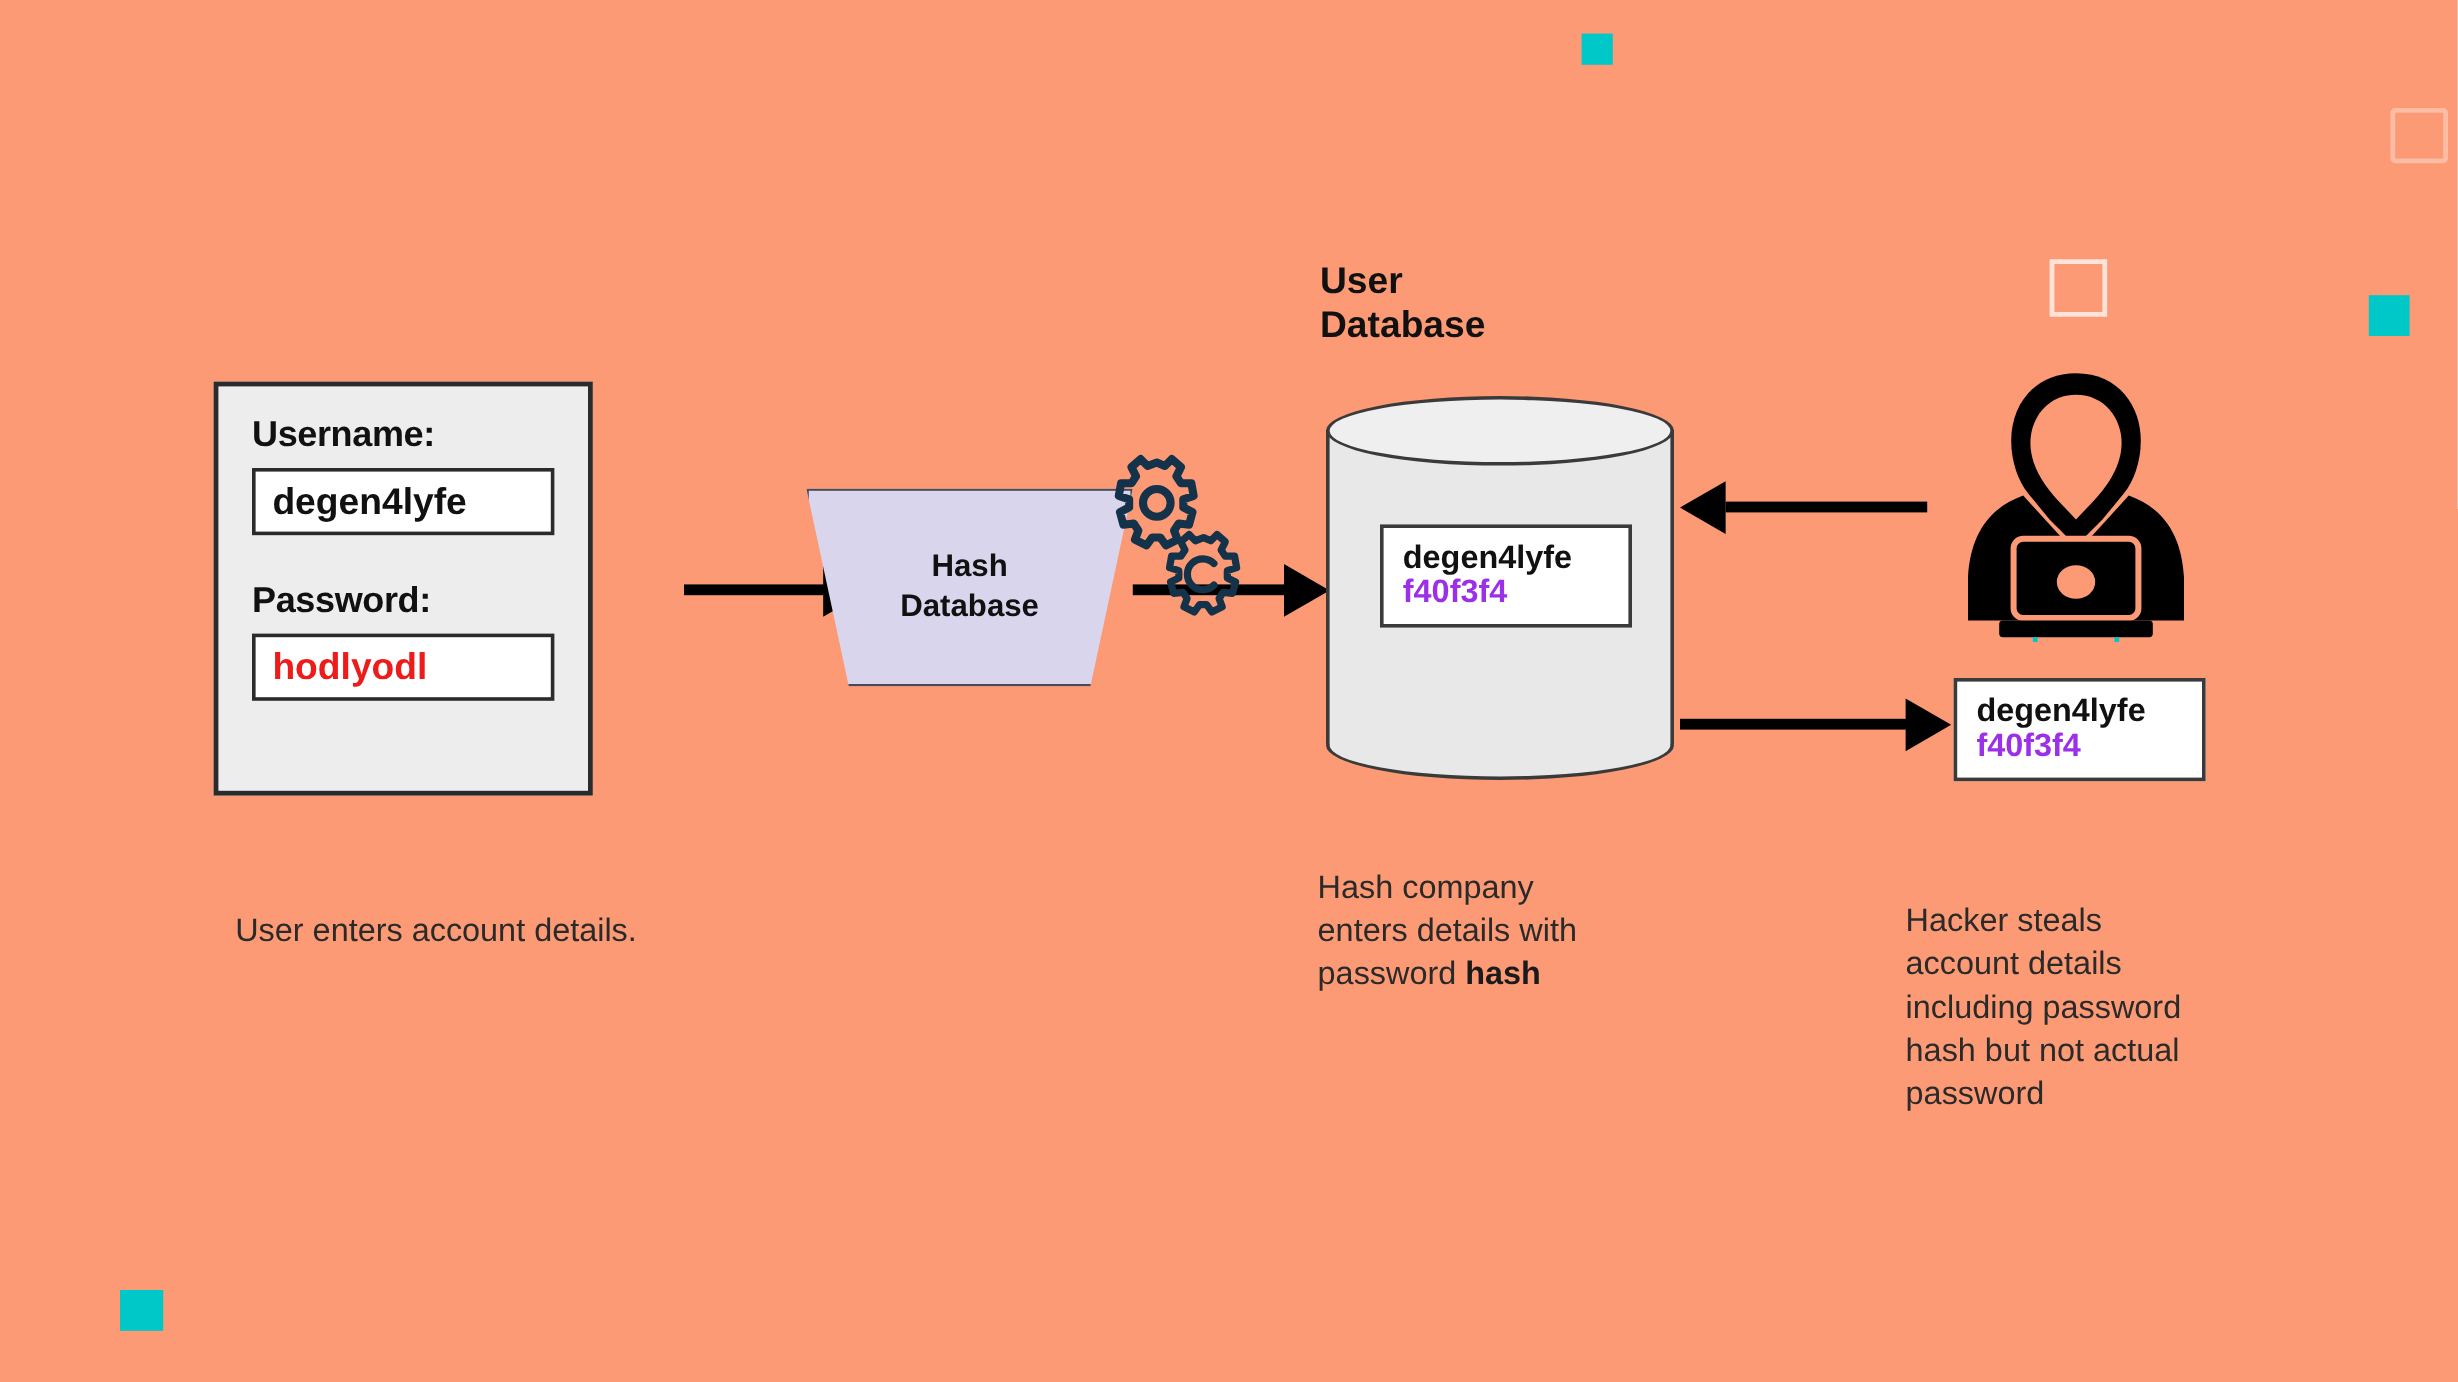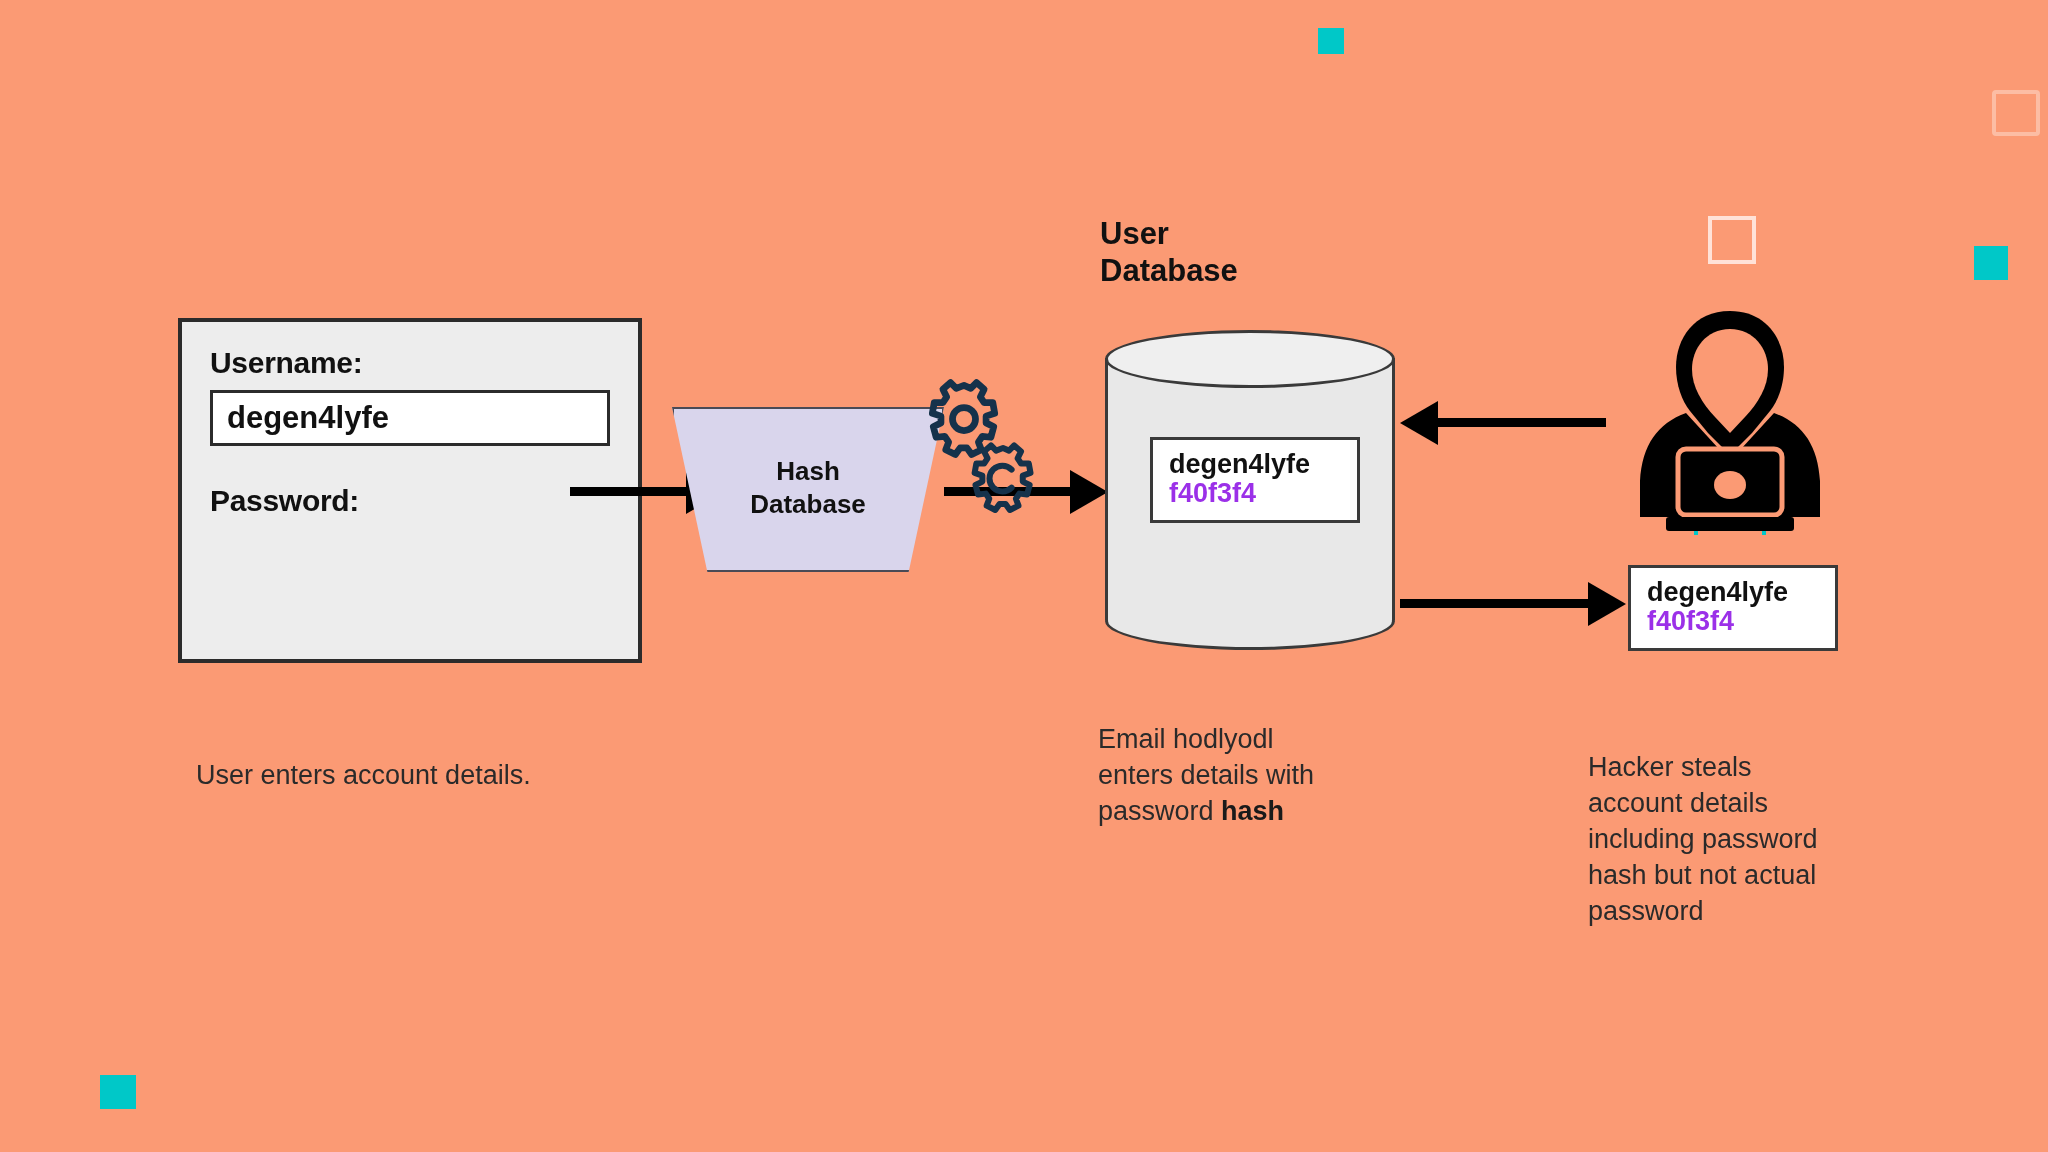--- a/index.html
+++ b/index.html
@@ -17,21 +17,21 @@
   
   .deco { position: absolute; }
   .deco-filled { background: #00C8C8; }
   .deco-hollow { border: 4px solid #FFE2D8; background: transparent; }
   .deco-hollow-faint { border: 4px solid rgba(255,255,255,0.35); background: transparent; border-radius: 4px; }
 
   
   #login-card {
     position: absolute;
     left: 178px; top: 318px;
-    width: 464px; height: 345px;
+    width: 316px; height: 345px;
     background: #EDEDED;
     border: 4px solid #2B2B2B;
   }
   .field-label {
     font-size: 30px; font-weight: bold; color: #111;
     letter-spacing: -0.3px;
   }
   .field-box {
     background: #FFFFFF;
     border: 3px solid #2B2B2B;
@@ -131,20 +131,23 @@
   <div class="deco deco-filled" style="left:1974px; top:246px; width:34px; height:34px;"></div>
   <div class="deco deco-filled" style="left:100px; top:1075px; width:36px; height:34px;"></div>
 
   <div id="login-card">
     <div style="padding:24px 28px 0 28px;">
       <div class="field-label">Username:</div>
       <div class="field-box" style="margin-top:10px;">
         <span class="field-value">degen4lyfe</span>
       </div>
       <div class="field-label" style="margin-top:38px;">Password:</div>
+      <div class="field-box" style="margin-top:10px;">
+        <span class="field-value pw">hodlyodl</span>
+      </div>
     </div>
   </div>
 
   <div class="arrow-line" style="left:570px; top:487px; width:122px;"></div>
   <div class="arrow-head head-right" style="left:686px; top:470px;"></div>
 
   <div id="hash-shape"></div>
   <div id="hash-label">
     <div>Hash</div>
     <div>Database</div>
@@ -208,21 +211,21 @@
   </div>
 
   <div id="stolen-record" class="record-card">
     <div class="record-user">degen4lyfe</div>
     <div class="record-hash">f40f3f4</div>
   </div>
 
   <div class="caption" style="left:196px; top:758px; width:520px;">User enters account details.</div>
 
   <div class="caption" style="left:1098px; top:722px; width:300px;">
-    <div>Email hodlyodl</div>
+    <div>Hash company</div>
     <div>enters details with</div>
     <div><span>password </span><b>hash</b></div>
   </div>
 
   <div class="caption" style="left:1588px; top:722px; width:320px;margin-top:28px;">
     <div>Hacker steals</div>
     <div>account details</div>
     <div>including password</div>
     <div>hash but not actual</div>
     <div>password</div>

